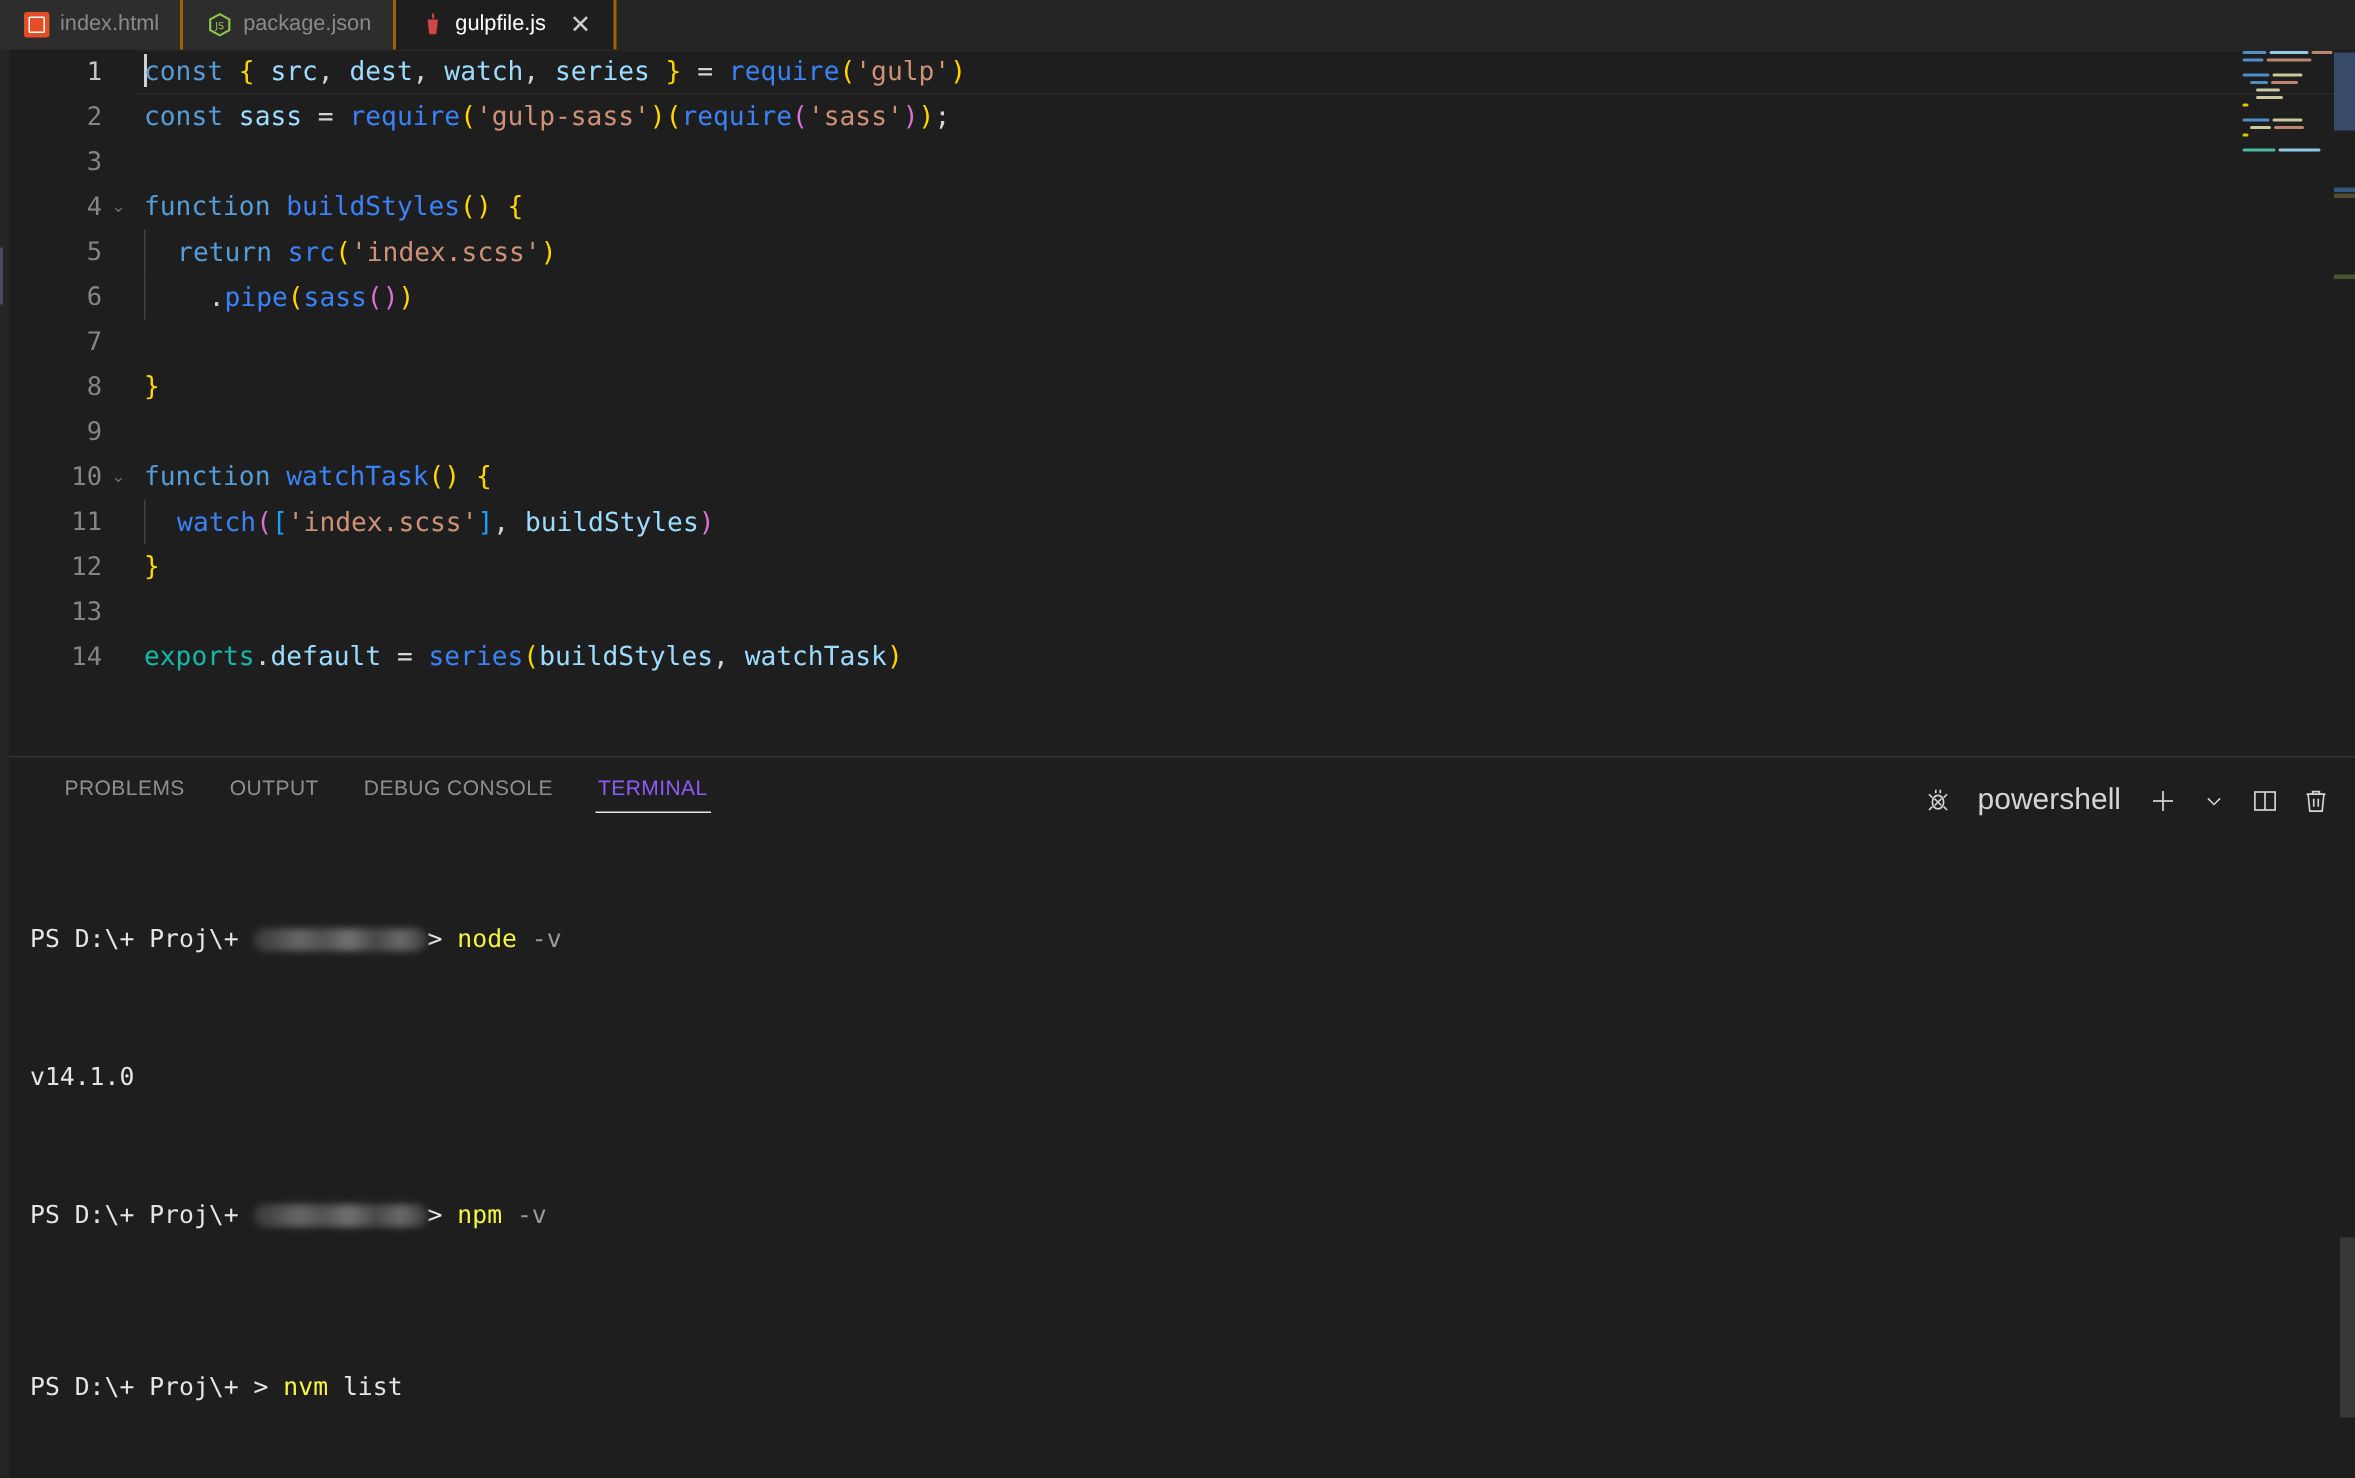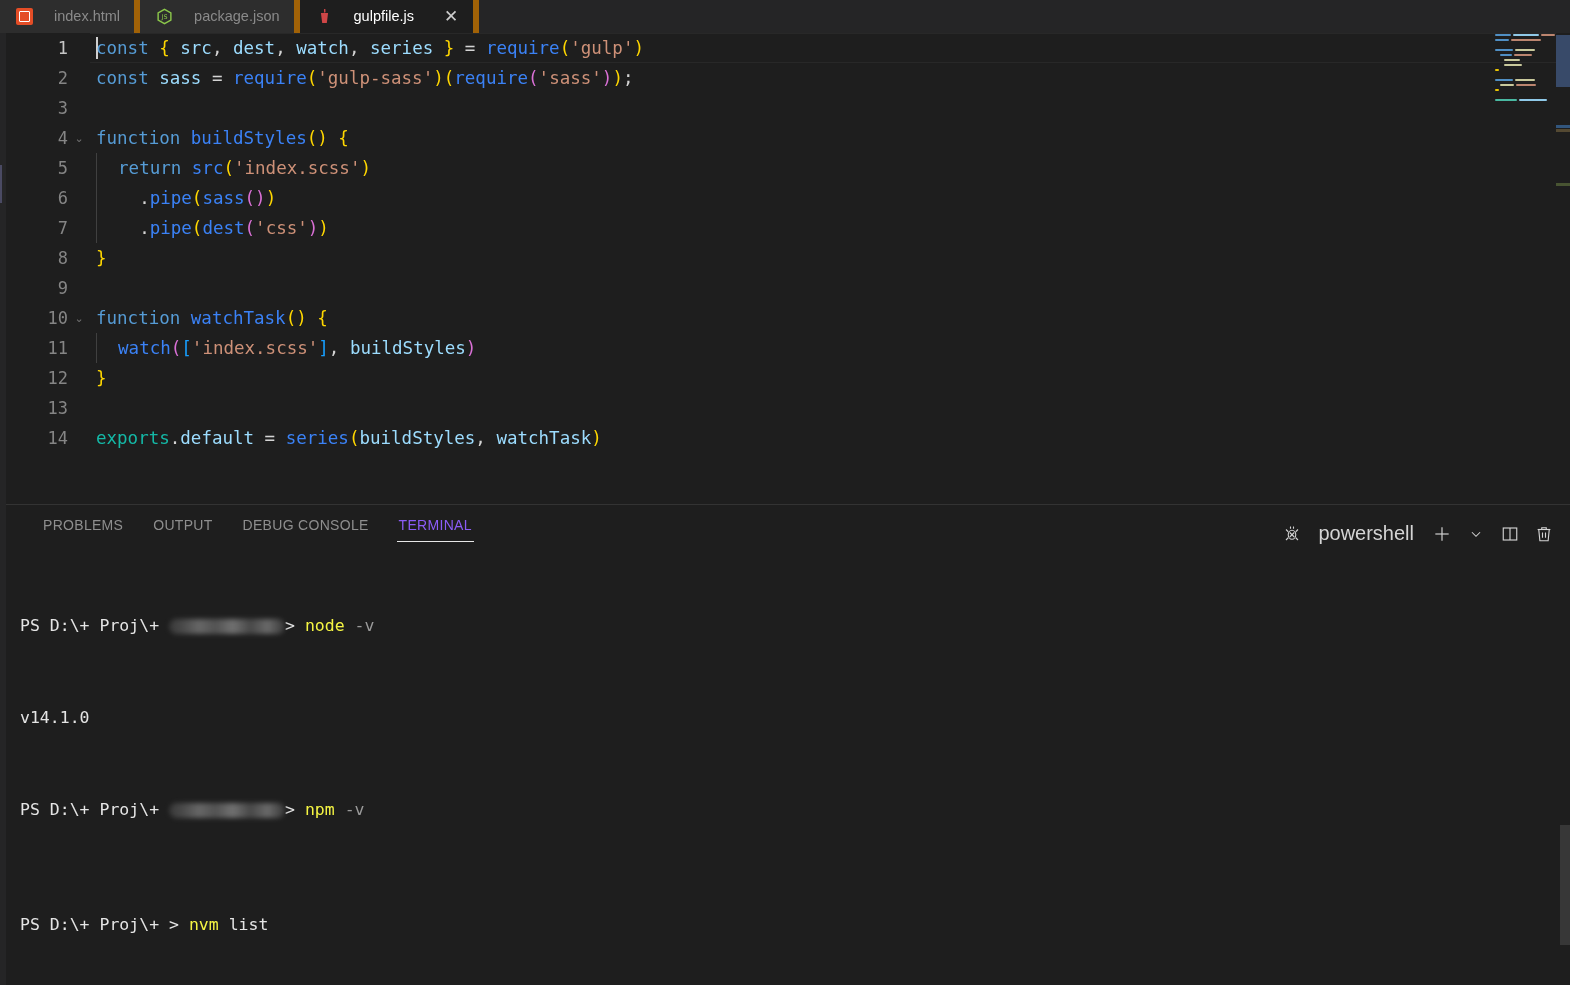--- a/index.html
+++ b/index.html
@@ -48,27 +48,27 @@
     min-height: 33px;
     background: #252526;
     display: flex;
     align-items: stretch;
     position: relative;
     z-index: 6;
   }
   .tab {
     display: flex;
     align-items: center;
-    gap: 21px;
+    gap: 7px;
     padding: 0 14px 0 16px;
     background: #2d2d2d;
     color: #8a8a8a;
     font-family: "Liberation Sans", sans-serif;
     font-size: 14.5px;
-    border-right: 6px solid #a16207;
+    border-right: 2px solid #a16207;
     position: relative;
     white-space: nowrap;
   }
   .tab.active {
     background: #1e1e1e;
     color: #ffffff;
   }
   .tab .tab-label { line-height: 1; }
   .tab .tab-close {
     font-family: "Liberation Sans", sans-serif;
@@ -414,21 +414,20 @@
 
       <div class="line">
         <span class="lnum">6</span>
         <span class="fold"></span>
         <span class="ltext"><span class="ind"></span><span class="t-pun">    .</span><span class="t-fn">pipe</span><span class="t-p1">(</span><span class="t-fn">sass</span><span class="t-p2">(</span><span class="t-p2">)</span><span class="t-p1">)</span></span>
       </div>
 
       <div class="line">
         <span class="lnum">7</span>
         <span class="fold"></span>
-        <span class="ltext"><span class="ind"></span><span class="t-pun">    .</span><span class="t-fn">pipe</span><span class="t-p1">(</span><span class="t-fn">dest</span><span class="t-p2">(</span><span class="t-str">'css'</span><span class="t-p2">)</span><span class="t-p1">)</span></span>
       </div>
 
       <div class="line">
         <span class="lnum">8</span>
         <span class="fold"></span>
         <span class="ltext"><span class="t-p1">}</span></span>
       </div>
 
       <div class="line">
         <span class="lnum">9</span>

